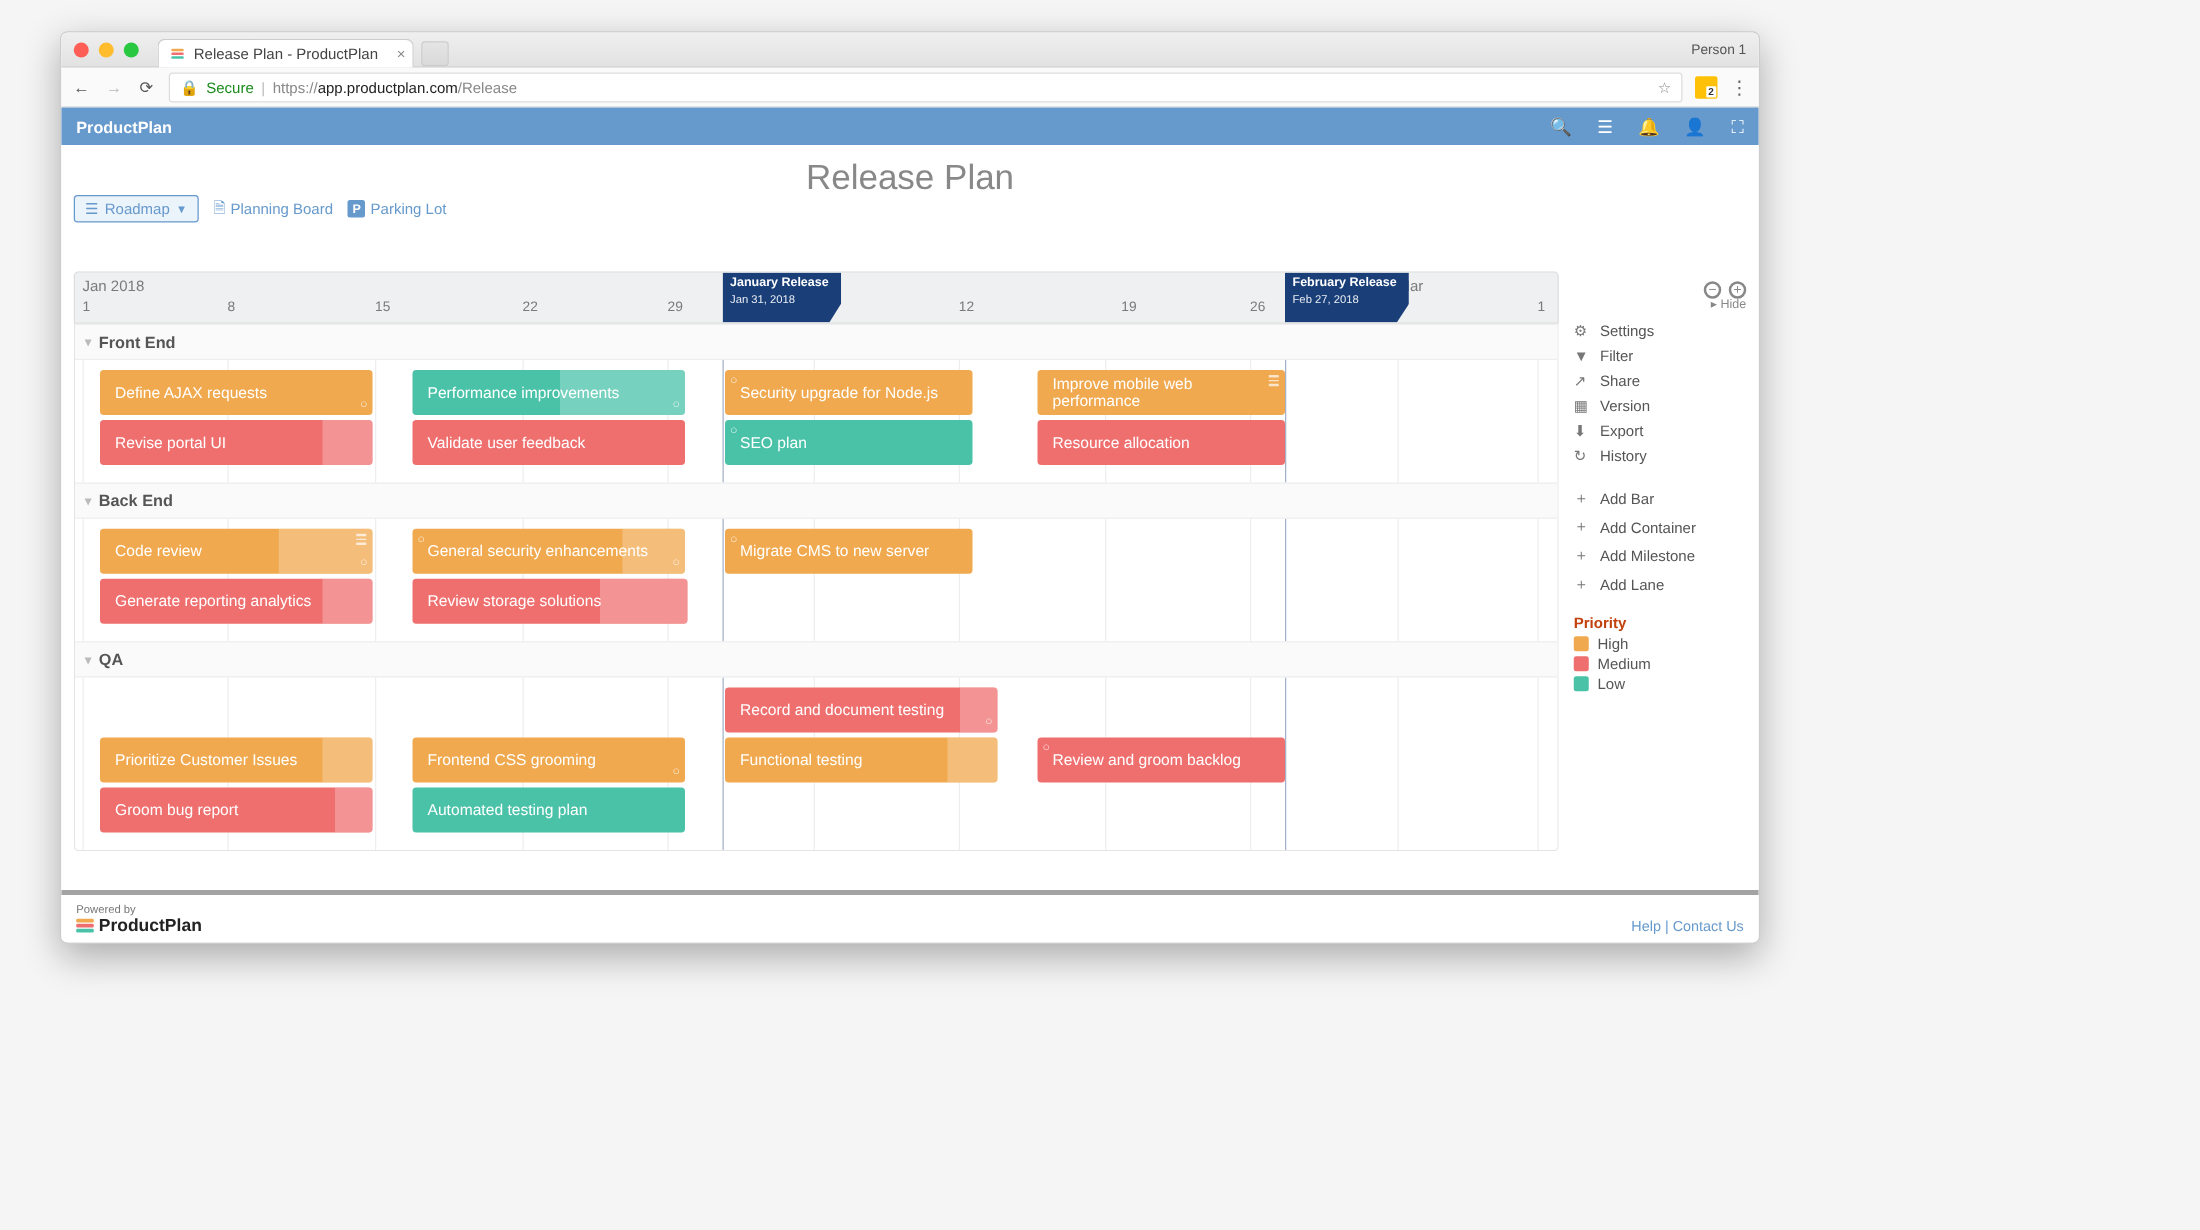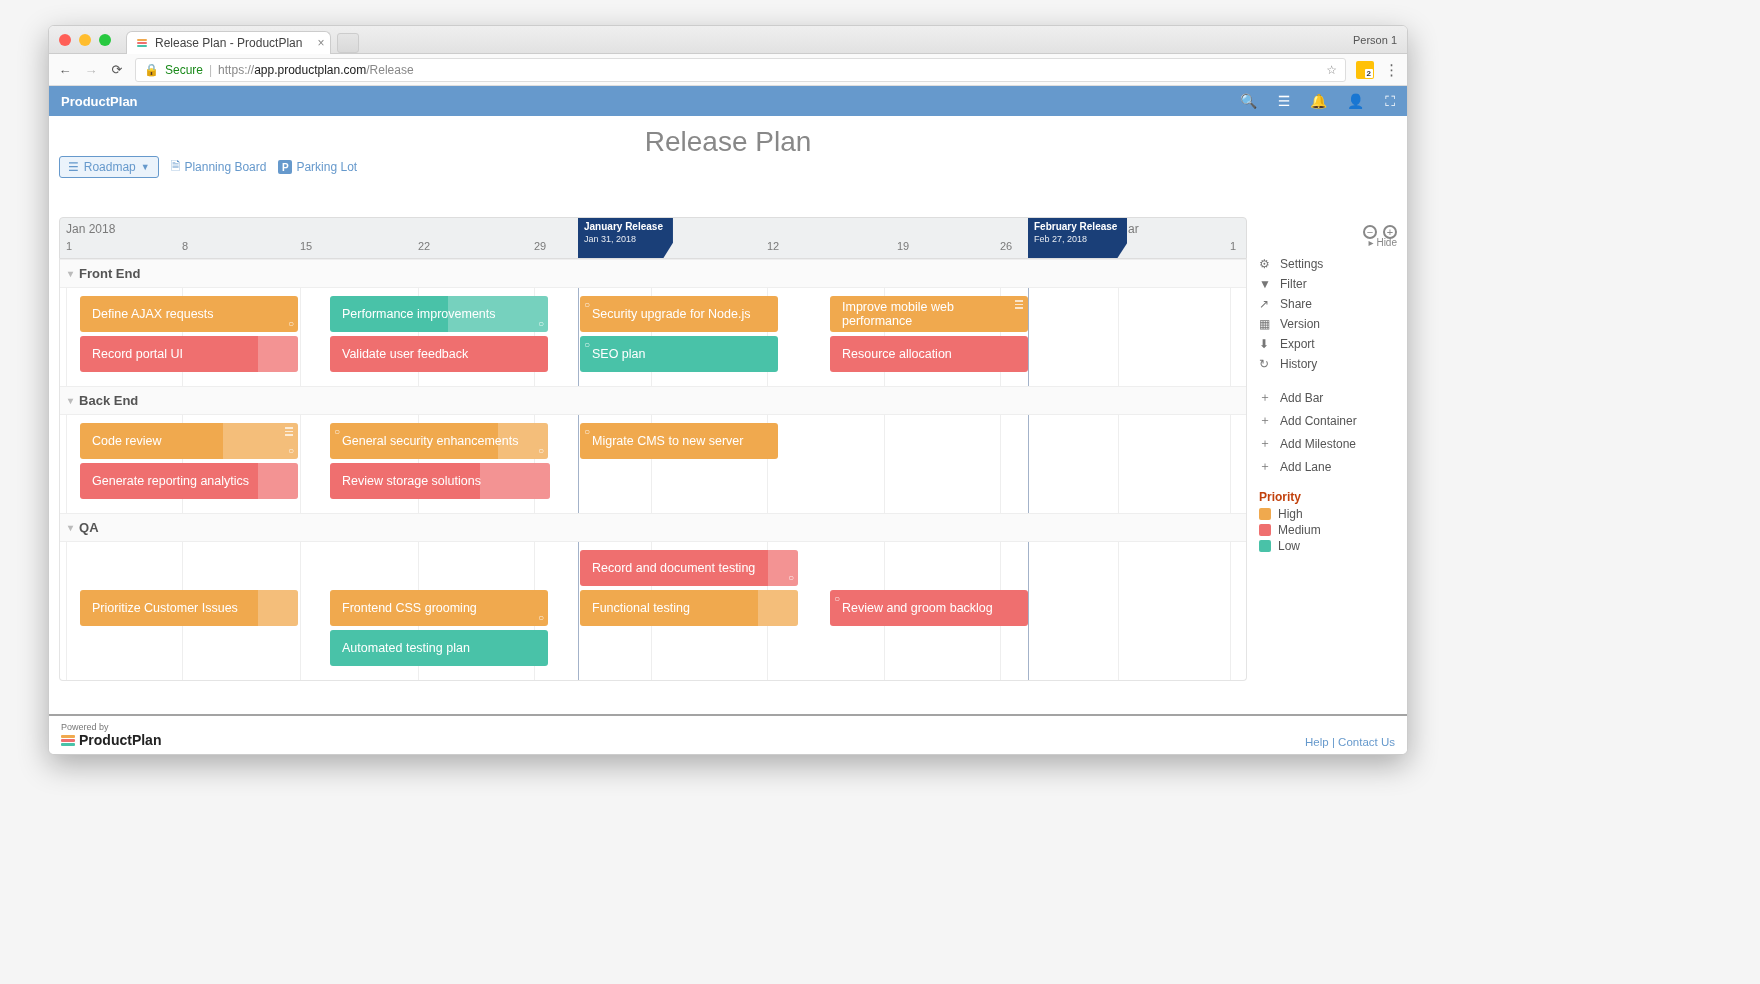--- a/index.html
+++ b/index.html
@@ -128,21 +128,21 @@
   .bar .lhandle{position:absolute;left:4px;top:3px;font-size:10px;opacity:.8;}
   .bar .stripe{position:absolute;right:0;top:0;bottom:0;background:rgba(255,255,255,.25);}
   .barlines{position:absolute;right:5px;top:4px;display:flex;flex-direction:column;gap:2px;}
   .barlines i{display:block;width:8px;height:1.5px;background:rgba(255,255,255,.7);}
   
   .c-high{background:#f0a94e;}
   .c-med{background:#ef6f6f;}
   .c-low{background:#49c2a8;}
   
   .footer{
-    border-top:2px solid #a3a3a3;background:#fff;
+    border-top:4px solid #a3a3a3;background:#fff;
     padding:6px 12px;font-size:11px;color:#555;display:flex;align-items:flex-end;
   }
   .footer .flinks{margin-left:auto;color:#6699cc;font-size:11.5px;}
   .footer .flinks a{color:#6699cc;text-decoration:none;}
   .pp-logo{display:flex;flex-direction:column;}
   .pp-logo small{font-size:9px;color:#777;}
   .pp-logo .logo-row{display:flex;align-items:center;gap:4px;font-weight:700;font-size:14px;color:#222;}
   .pp-mark{display:flex;flex-direction:column;gap:1px;width:14px;}
   .pp-mark i{display:block;height:3px;border-radius:1px;}
 </style>
@@ -273,21 +273,21 @@
                   <span>Improve mobile web performance</span>
                   <span class="barlines">
                     <i></i>
                     <i></i>
                     <i></i>
                   </span>
                 </div>
               </div>
               <div class="barrow">
                 <div class="bar c-med" style="left: 20px; width: 218px;">
-                  <span>Record portal UI</span>
+                  <span>Revise portal UI</span>
                   <span class="stripe" style="width:40px"></span>
                 </div>
                 <div class="bar c-med" style="left: 270px; width: 218px;">
                   <span>Validate user feedback</span>
                 </div>
                 <div class="bar c-low" style="left: 520px; width: 198px;">
                   <span class="lhandle">○</span>
                   <span>SEO plan</span>
                 </div>
                 <div class="bar c-med" style="left: 770px; width: 198px;">
@@ -357,20 +357,24 @@
                 <div class="bar c-high" style="left: 520px; width: 218px;">
                   <span>Functional testing</span>
                   <span class="stripe" style="width:40px"></span>
                 </div>
                 <div class="bar c-med" style="left: 770px; width: 198px;">
                   <span class="lhandle">○</span>
                   <span>Review and groom backlog</span>
                 </div>
               </div>
               <div class="barrow">
+                <div class="bar c-med" style="left: 20px; width: 218px;">
+                  <span>Groom bug report</span>
+                  <span class="stripe" style="width:30px"></span>
+                </div>
                 <div class="bar c-low" style="left: 270px; width: 218px;">
                   <span>Automated testing plan</span>
                 </div>
               </div>
             </div>
           </div>
       </div>
 
       <div class="right-panel">
         <div class="zoom">

